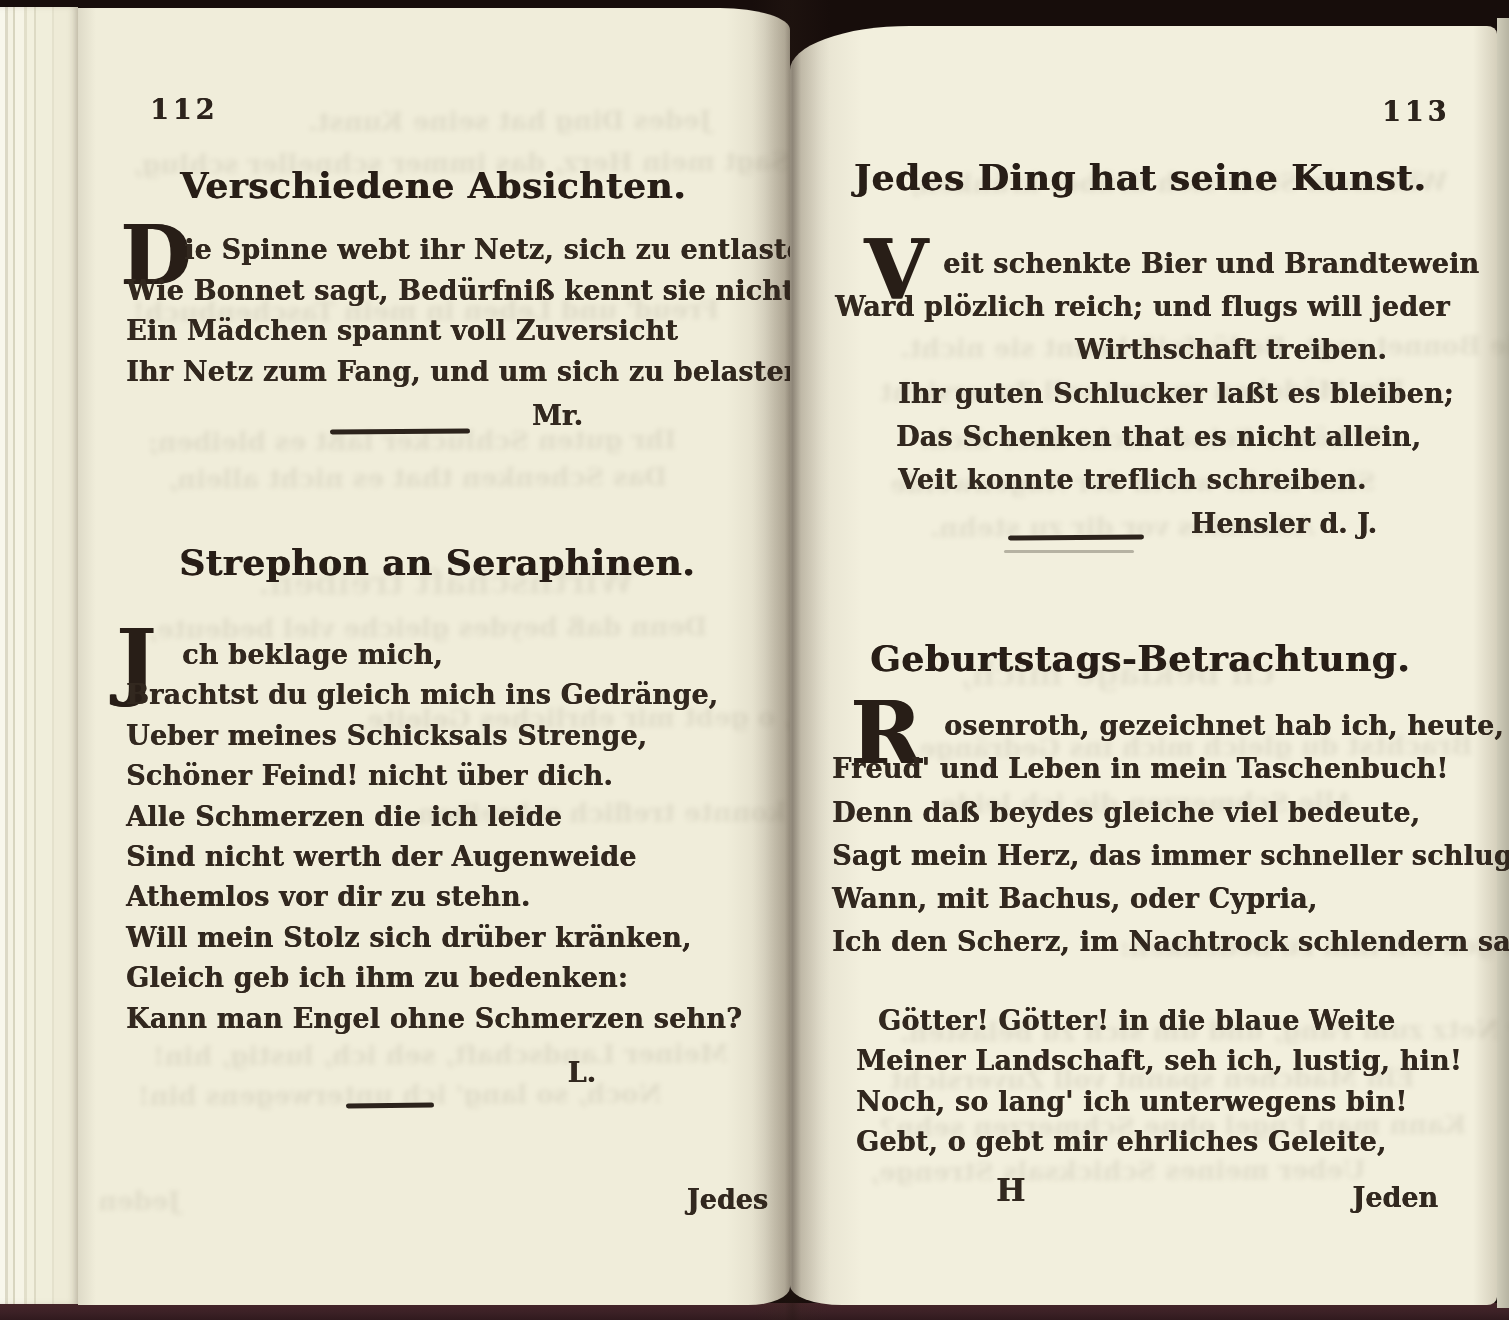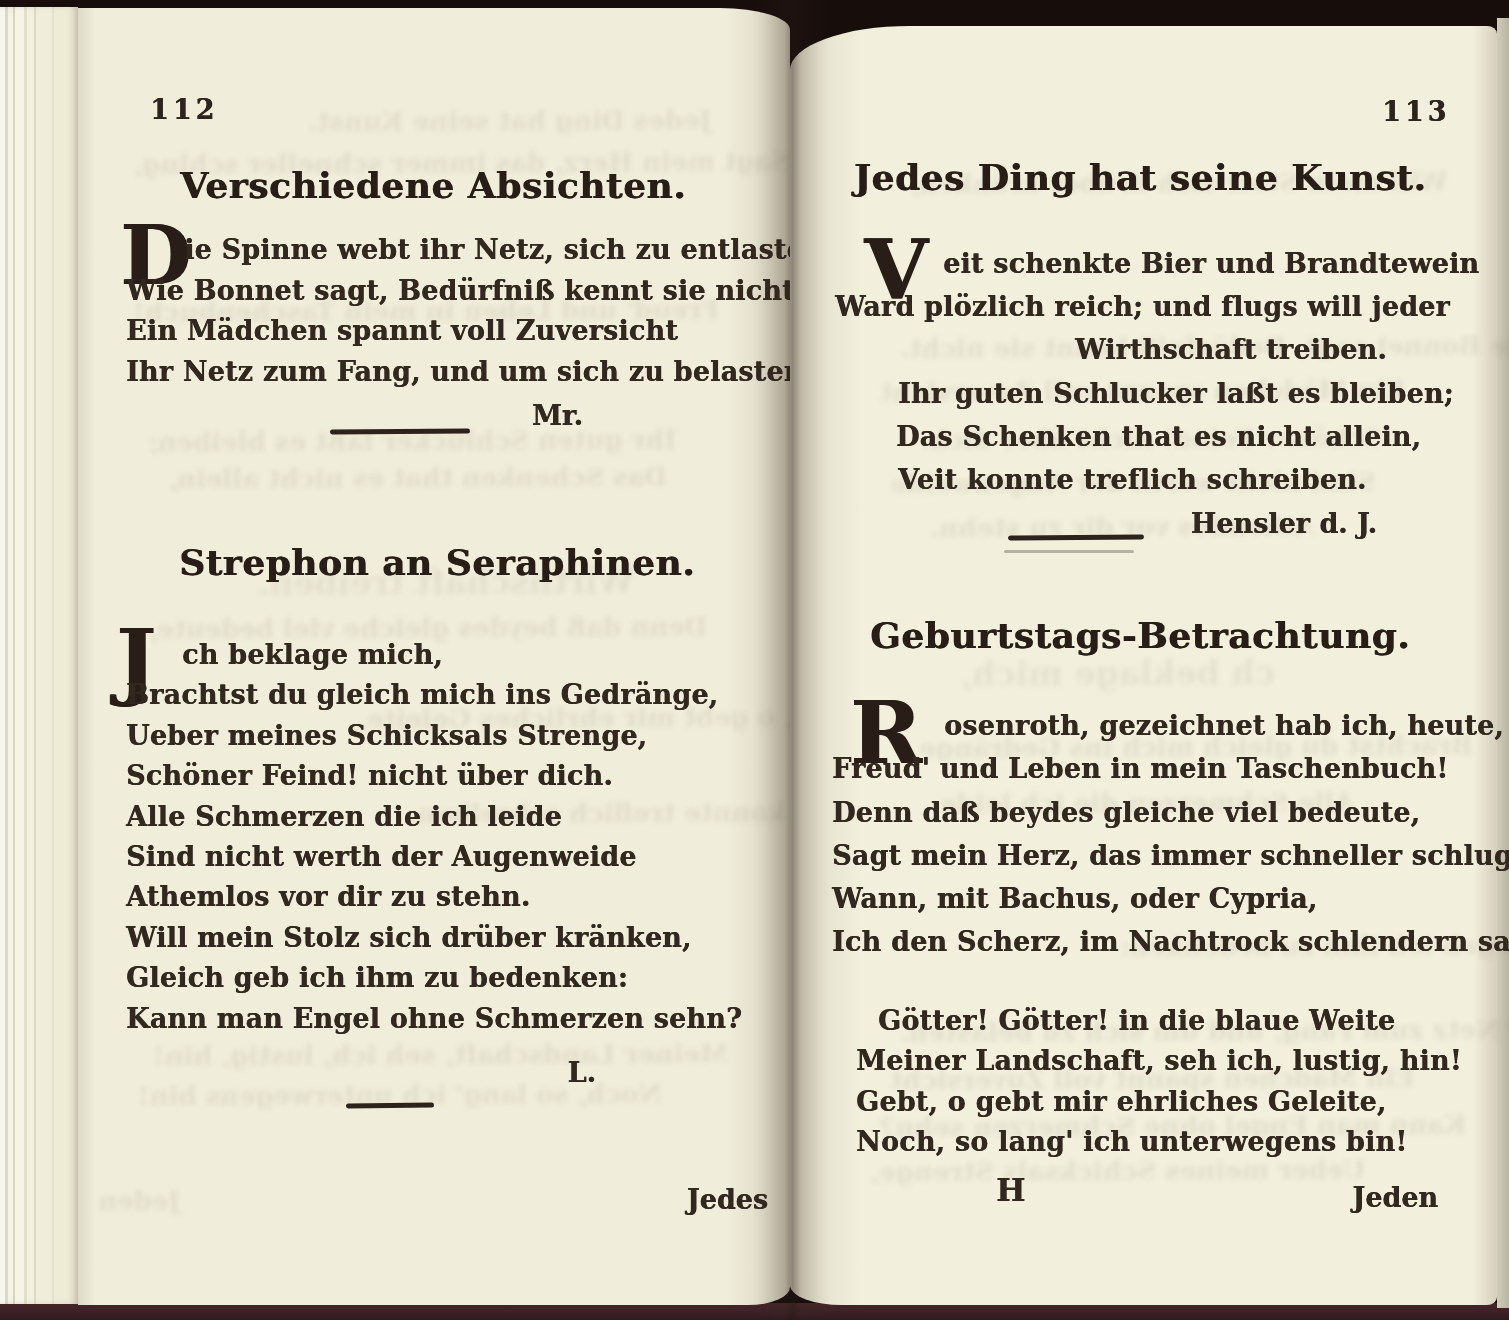--- a/index.html
+++ b/index.html
@@ -147,35 +147,35 @@
       <div class="line">Ward plözlich reich; und flugs will jeder</div>
       <div class="line" style="padding-left:240px;">Wirthschaft treiben.</div>
       <div class="line" style="padding-left:63px;">Ihr guten Schlucker laßt es bleiben;</div>
       <div class="line" style="padding-left:61px;">Das Schenken that es nicht allein,</div>
       <div class="line" style="padding-left:63px;">Veit konnte treflich schreiben.</div>
     </div>
     <div class="sig" style="left:45px;top:482px;width:542px;">Hensler d. J.</div>
     <div class="rule" style="left:218px;top:509px;width:136px;transform:rotate(-.4deg);"></div>
     <div class="rule" style="left:214px;top:524px;width:130px;height:3px;opacity:.3;"></div>
 
-    <div class="title" style="left:35px;top:588px;width:630px;">Geburtstags-Betrachtung.</div>
+    <div class="title" style="left:35px;top:611px;width:630px;">Geburtstags-Betrachtung.</div>
     <div class="dropcap" style="left:60px;top:664px;font-size:86px;">R</div>
     <div class="poem" style="left:42px;top:678px;line-height:43.3px;">
       <div class="line" style="padding-left:112px;">osenroth, gezeichnet hab ich, heute,</div>
       <div class="line">Freud' und Leben in mein Taschenbuch!</div>
       <div class="line">Denn daß beydes gleiche viel bedeute,</div>
       <div class="line">Sagt mein Herz, das immer schneller schlug,</div>
       <div class="line">Wann, mit Bachus, oder Cypria,</div>
       <div class="line">Ich den Scherz, im Nachtrock schlendern sah.</div>
     </div>
     <div class="poem" style="left:42px;top:975px;line-height:40.3px;margin-left:24px;">
       <div class="line" style="padding-left:22px;">Götter! Götter! in die blaue Weite</div>
       <div class="line">Meiner Landschaft, seh ich, lustig, hin!</div>
+      <div class="line">Noch, so lang' ich unterwegens bin!</div>
       <div class="line">Gebt, o gebt mir ehrliches Geleite,</div>
-      <div class="line">Noch, so lang' ich unterwegens bin!</div>
     </div>
 
     <div class="line" style="position:absolute;left:206px;top:1146px;font-size:31px;">H</div>
     <div class="catchword" style="left:540px;top:1156px;width:108px;">Jeden</div>
   </div>
 
   <div class="gutter-shadow"></div>
 </div>
 
 </body></html>

